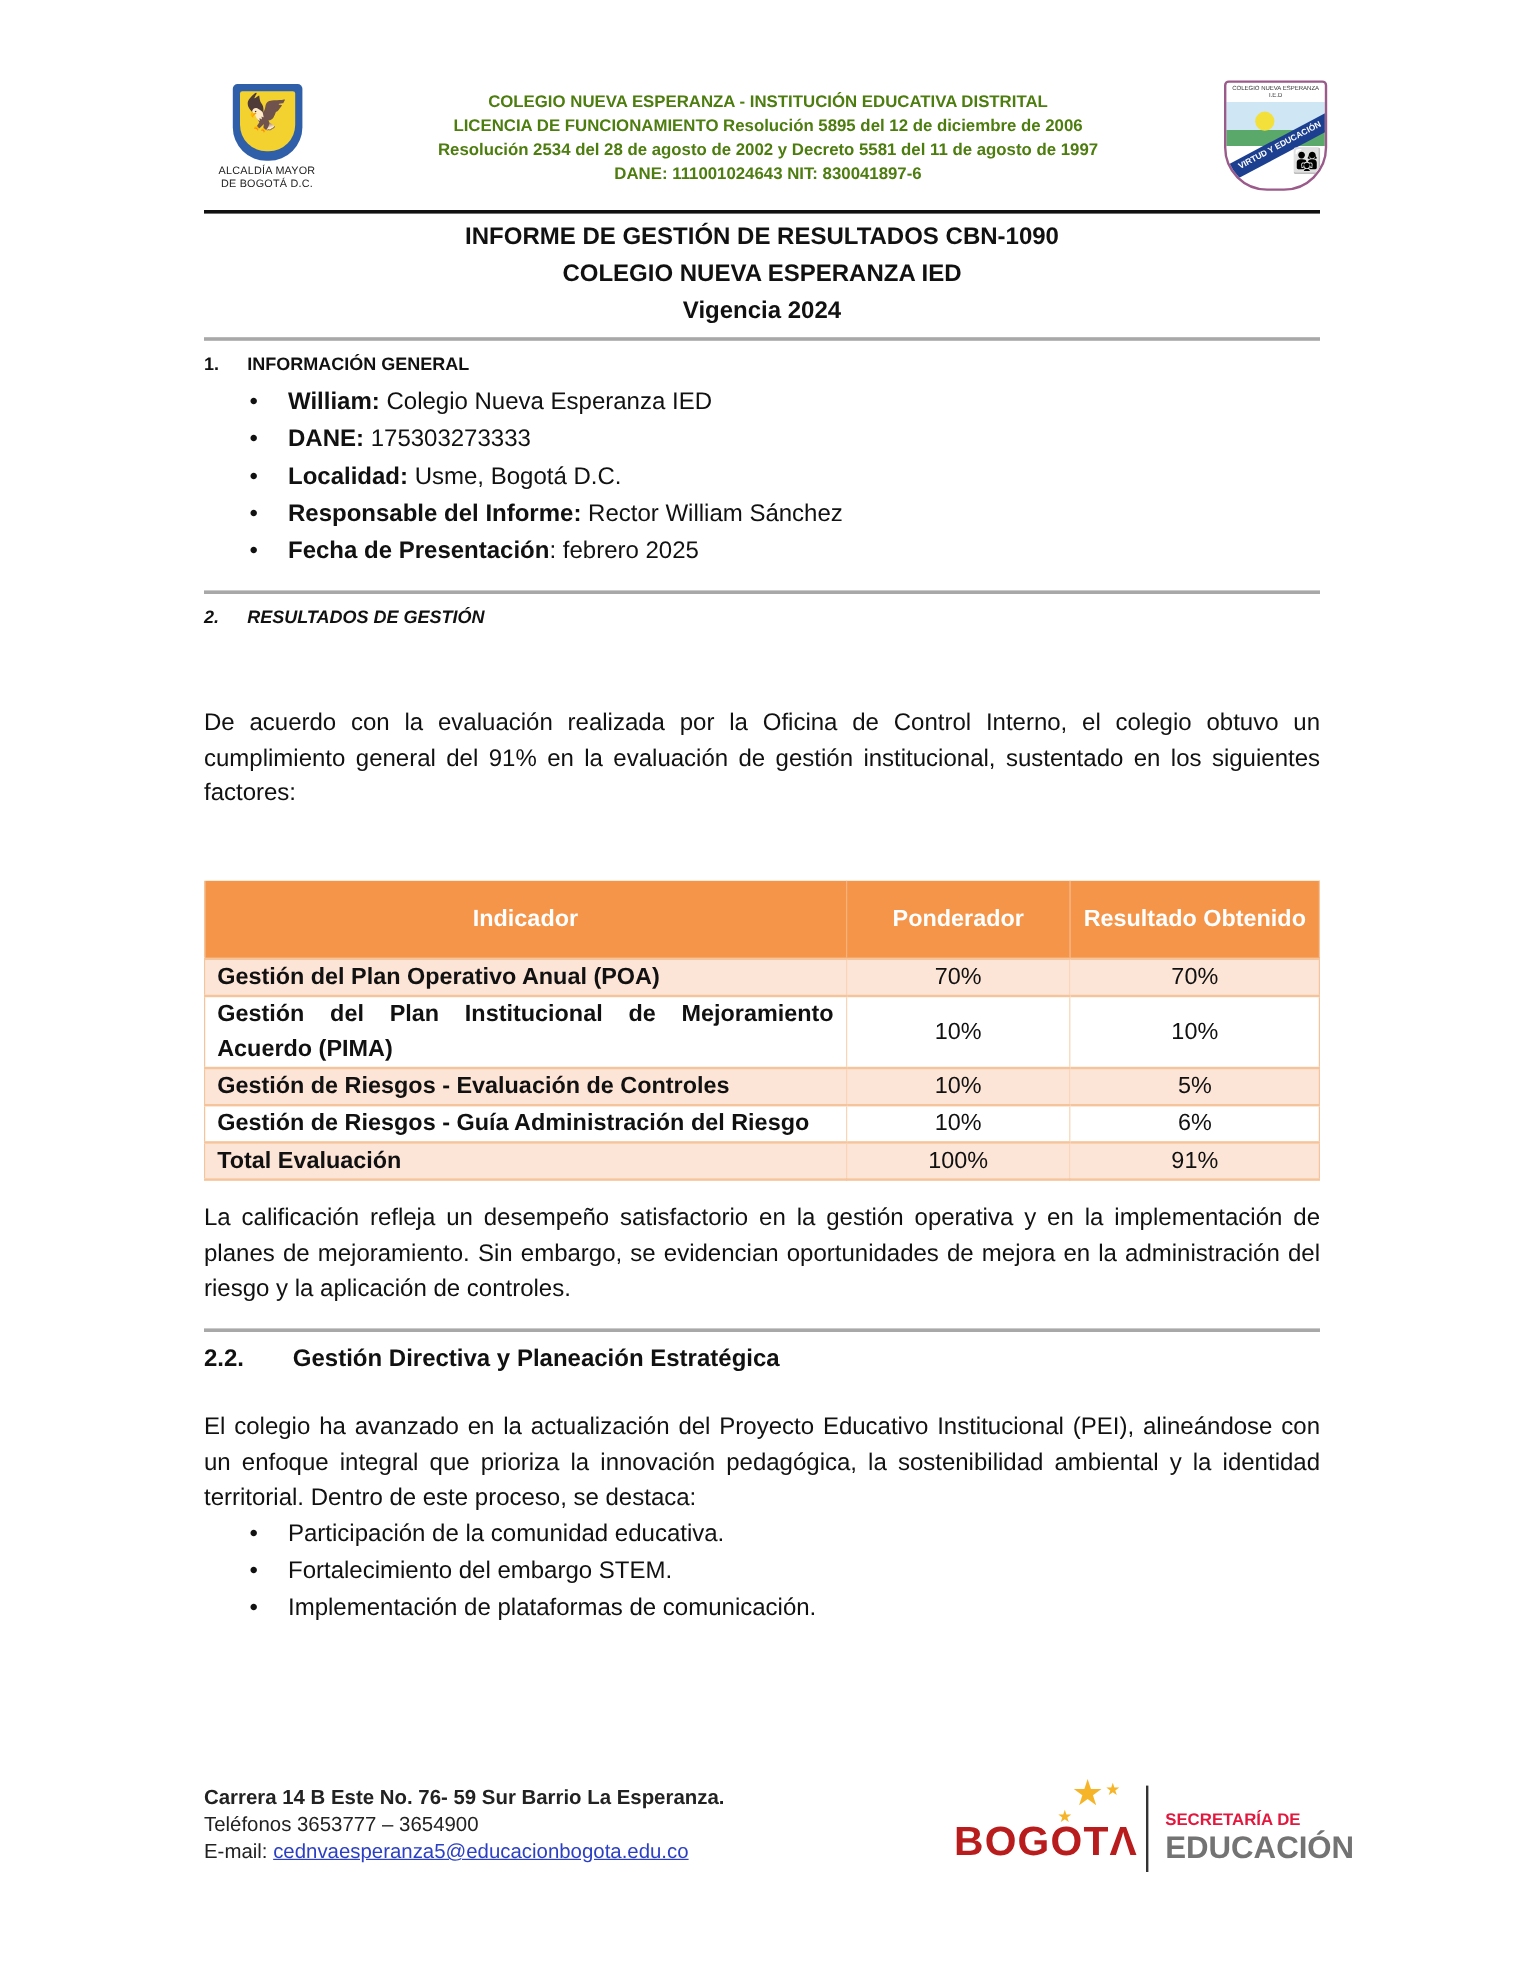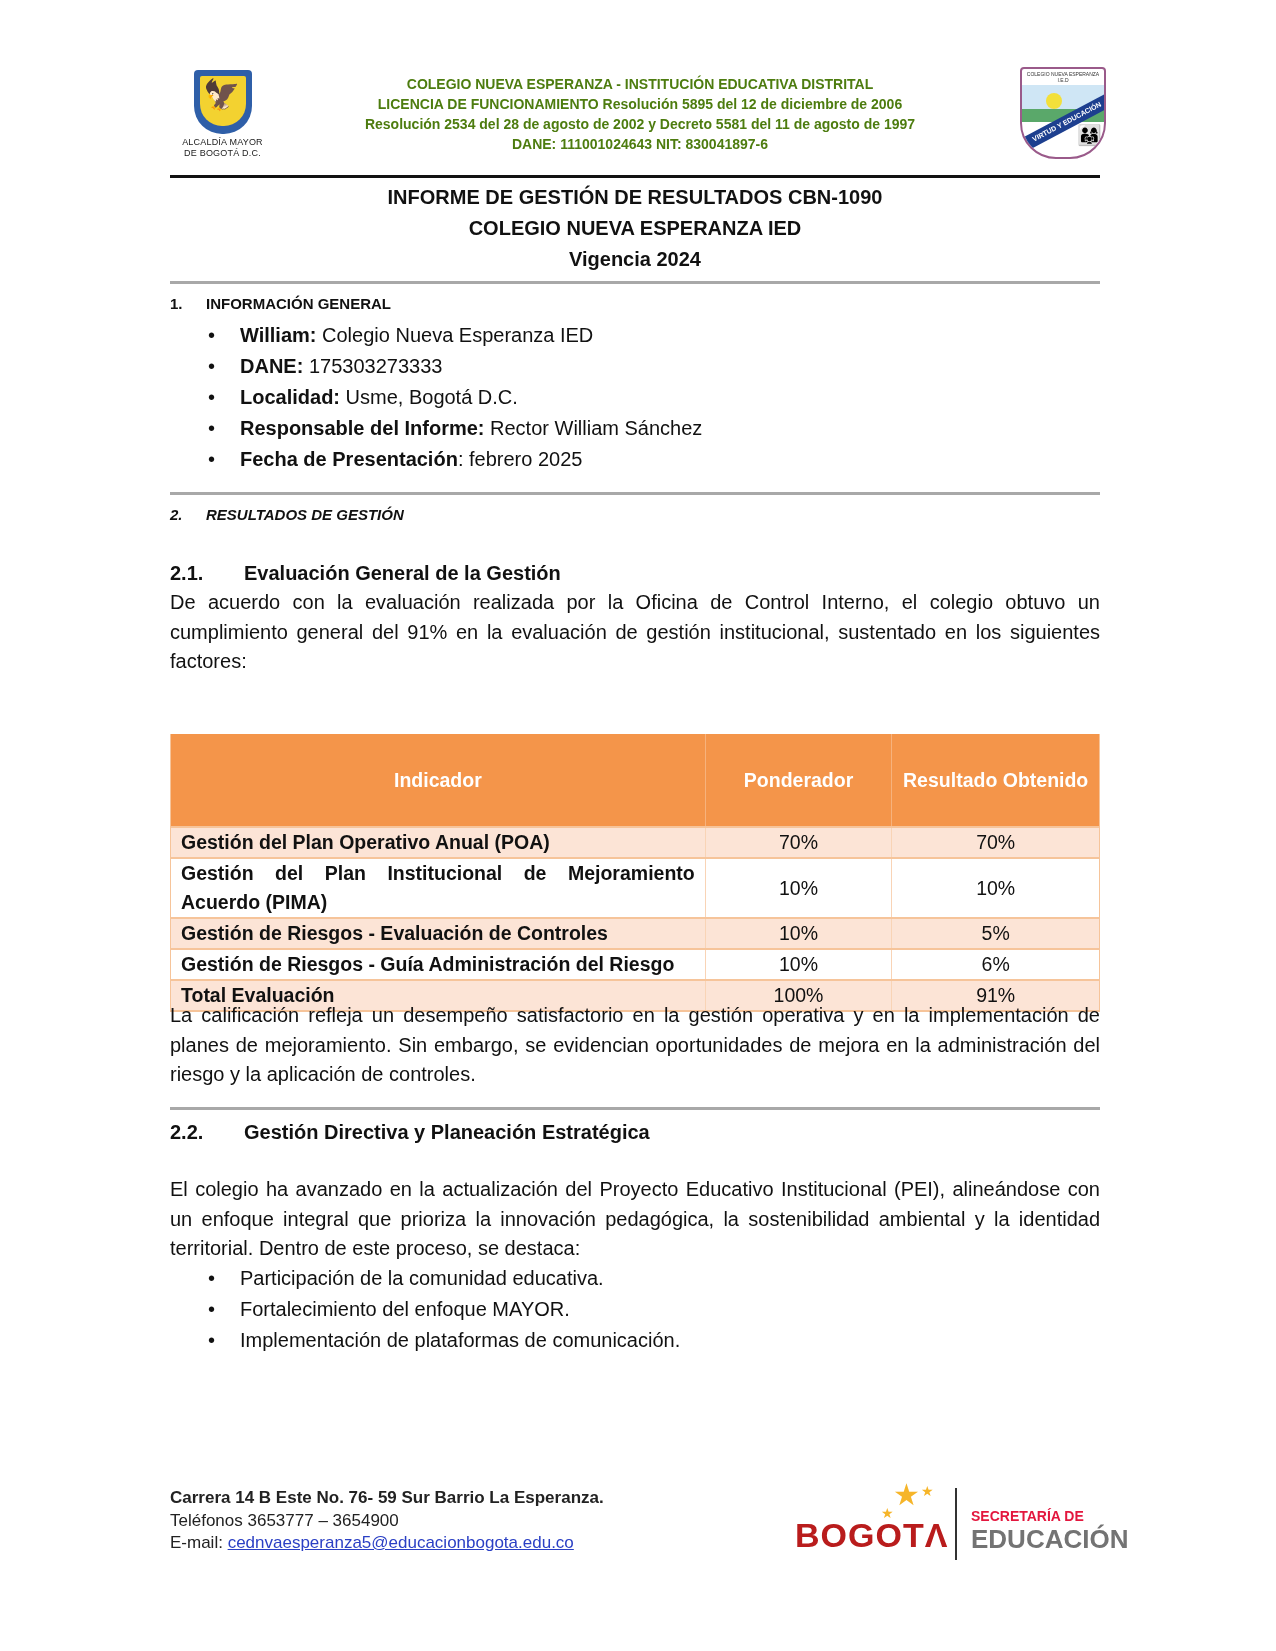--- a/index.html
+++ b/index.html
@@ -35,21 +35,21 @@
 
   .blist { position: absolute; left: 170px; width: 930px; margin: 0; padding: 0; list-style: none; font-size: 20px; line-height: 31px; }
   .blist li { position: relative; padding-left: 70px; }
   .blist li .dot { position: absolute; left: 38px; top: 0; }
   .blist b { font-weight: bold; }
 
   .para { position: absolute; left: 170px; width: 930px; font-size: 20px; line-height: 29.5px; text-align: justify; }
 
   
   .tbl { position: absolute; left: 170px; top: 734px; width: 930px; border-collapse: collapse; font-size: 19.5px; }
-  .tbl th { background: #f4954a; color: #fff; font-weight: bold; height: 60px; line-height: 28px; border-right: 1px solid #f7b27c; padding: 16px 8px; }
+  .tbl th { background: #f4954a; color: #fff; font-weight: bold; height: 60px; line-height: 28px; border-right: 1px solid #f7b27c; padding: 2px 8px; }
   .tbl th:last-child { border-right: none; }
   .tbl td { line-height: 29px; padding: 0 10px; border-top: 2px solid #f6c49a; }
   .tbl td.num { text-align: center; }
   .tbl tr.odd td { background: #fce4d6; }
   .tbl tr.even td { background: #ffffff; }
   .tbl td.ind { font-weight: bold; text-align: justify; text-align-last: left; }
   .tbl { border-bottom: 2px solid #f6c49a; border-left: 1px solid #f6c49a; border-right: 1px solid #f6c49a; }
   .tbl td.c1 { width: 512px; border-right: 1px solid #f9d4b6; }
   .tbl td.c2 { width: 165px; border-right: 1px solid #f9d4b6; }
 
@@ -120,23 +120,20 @@
     <li><span class="dot">•</span><b>Responsable del Informe:</b><span> Rector William Sánchez</span></li>
     <li><span class="dot">•</span><b>Fecha de Presentación</b><span>: febrero 2025</span></li>
   </ul>
 
   <div class="rule-gray" style="top:492px;"></div>
 
   <div class="sec-h" style="top:501px;font-style:italic;">
     <span class="num">2.</span><span>RESULTADOS DE GESTIÓN</span>
   </div>
 
-  <div class="sub-h" style="top:559px;">
-    <span class="num">2.1.</span><span>Evaluación General de la Gestión</span>
-  </div>
   <div class="para" style="top:588px;">De acuerdo con la evaluación realizada por la Oficina de Control Interno, el colegio obtuvo un cumplimiento general del 91% en la evaluación de gestión institucional, sustentado en los siguientes factores:</div>
 
   <table class="tbl">
     <thead>
       <tr>
         <th>Indicador</th>
         <th>Ponderador</th>
         <th style="width:190px;">Resultado Obtenido</th>
       </tr>
     </thead>
@@ -174,21 +171,21 @@
   <div class="rule-gray" style="top:1107px;"></div>
 
   <div class="sub-h" style="top:1118px;">
     <span class="num">2.2.</span><span>Gestión Directiva y Planeación Estratégica</span>
   </div>
 
   <div class="para" style="top:1175px;">El colegio ha avanzado en la actualización del Proyecto Educativo Institucional (PEI), alineándose con un enfoque integral que prioriza la innovación pedagógica, la sostenibilidad ambiental y la identidad territorial. Dentro de este proceso, se destaca:</div>
 
   <ul class="blist" style="top:1263px;">
     <li><span class="dot">•</span><span>Participación de la comunidad educativa.</span></li>
-    <li><span class="dot">•</span><span>Fortalecimiento del enfoque MAYOR.</span></li>
+    <li><span class="dot">•</span><span>Fortalecimiento del embargo STEM.</span></li>
     <li><span class="dot">•</span><span>Implementación de plataformas de comunicación.</span></li>
   </ul>
 
   <div class="footer">
     <div class="addr">Carrera 14 B Este No. 76- 59 Sur Barrio La Esperanza.</div>
     <div>Teléfonos 3653777 – 3654900</div>
     <div><span>E-mail: </span><a>cednvaesperanza5@educacionbogota.edu.co</a></div>
   </div>
 
   <div class="sed-logo">

